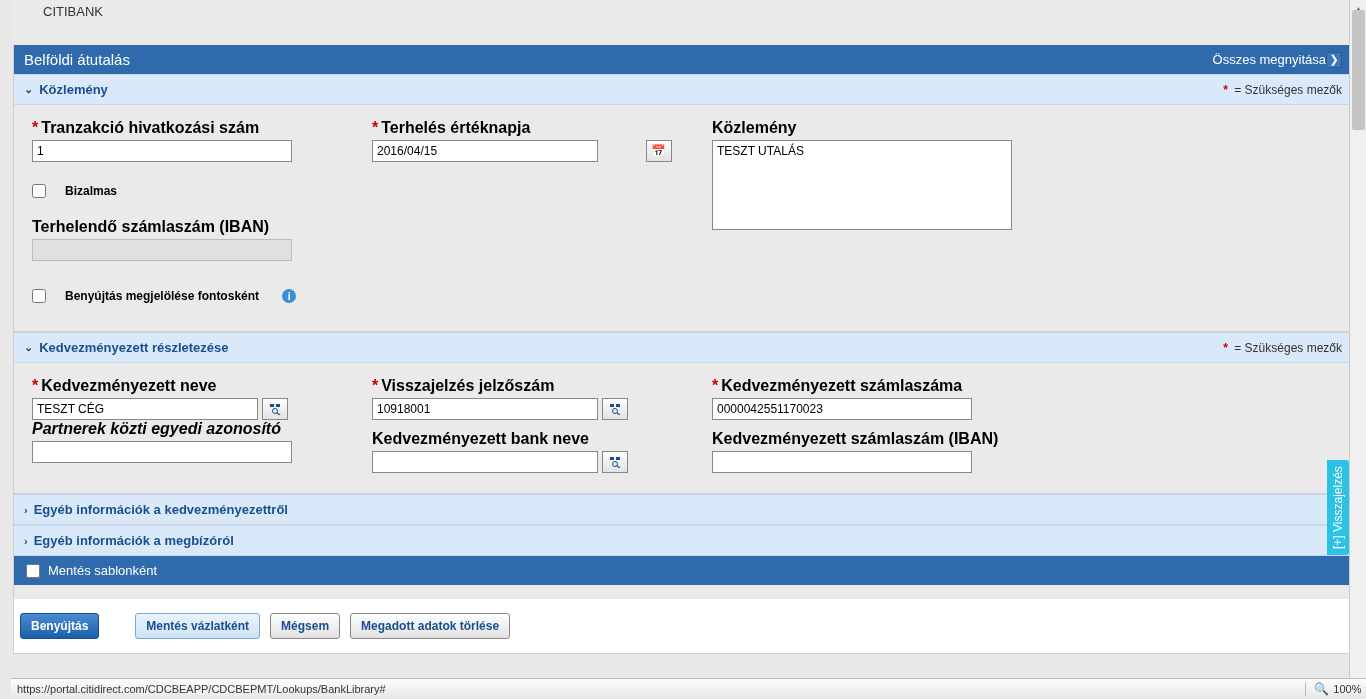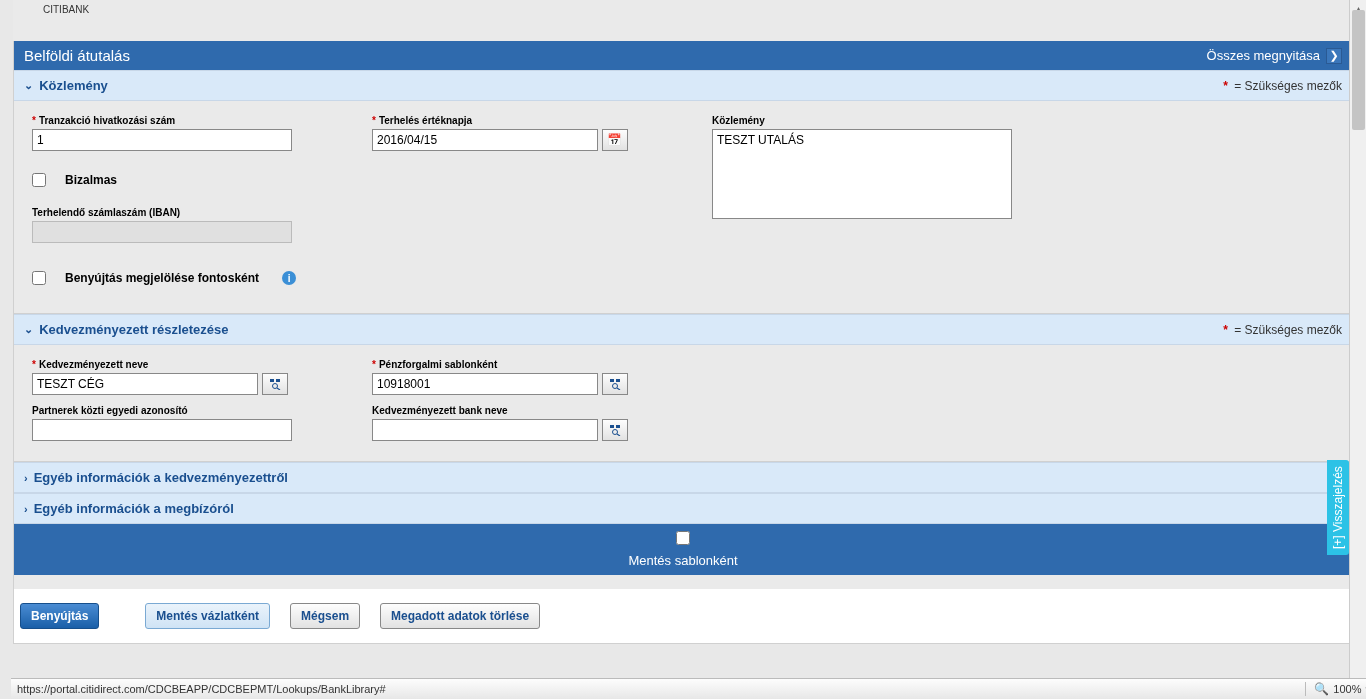--- a/index.html
+++ b/index.html
@@ -11,38 +11,38 @@
     color: #000;
     position: relative;
   }
   .page-wrap {
     width: 1340px;
     margin: 0 auto;
   }
   .top-area {
     background: #eaeaea;
     padding: 4px 0 26px 30px;
-    font-size: 10px;
+    font-size: 13px;
     color: #333;
   }
   .panel {
     background: #fff;
     border: 1px solid #d0d0d0;
     border-top: none;
   }
   .title-bar {
     background: #2f6aad;
     color: #fff;
     display: flex;
     justify-content: space-between;
     align-items: center;
     padding: 6px 10px;
     font-size: 15px;
   }
-  .open-all { display: flex; align-items: center; gap: 6px; cursor: pointer; font-size: 13px; }
+  .open-all { display: flex; align-items: center; cursor: pointer; font-size: 13px; }
   .open-all .sq {
     width: 16px; height: 16px;
     background: #3b77bb;
     border: 1px solid #2a5a94;
     display: flex; align-items: center; justify-content: center;
     color: #fff; font-size: 11px;
   }
   .section-header {
     background: #d9e9f9;
     color: #1a4f8f;
@@ -66,32 +66,32 @@
   .section-body {
     background: #eaeaea;
     padding: 14px 18px;
     border-bottom: 1px solid #d0d0d0;
   }
   .row { display: flex; gap: 40px; margin-bottom: 14px; }
   .col { display: flex; flex-direction: column; }
   .c1 { width: 300px; }
   .c2 { width: 300px; }
   .c3 { width: 300px; }
-  label { font-size: 10px; font-weight: bold; color: #000; margin-bottom: 3px; display: block; }
+  label { font-size: 16px; font-weight: bold; color: #000; margin-bottom: 3px; display: block; }
   .ast { color: #c00; margin-right: 3px; }
   input[type=text], input.readonly {
     width: 260px;
     height: 22px;
     border: 1px solid #888;
     padding: 2px 4px;
     font-size: 12px;
     background: #fff;
   }
   input.readonly { background: #e0e0e0; border: 1px solid #bbb; }
-  .date-wrap { display: flex; align-items: center; }
+  .date-wrap { display: flex; align-items: center; gap: 44px; }
   .date-wrap input { width: 226px; }
   .icon-btn {
     width: 26px; height: 22px;
     background: linear-gradient(#fdfdfd,#e2e2e2);
     border: 1px solid #888;
     display: flex; align-items: center; justify-content: center;
     cursor: pointer;
     margin-left: 4px;
     font-size: 12px;
     color: #1a4f8f;
@@ -119,27 +119,26 @@
     font-weight: bold;
     align-items: center; justify-content: center;
     margin-left: 4px;
   }
   .save-template-bar {
     background: #2f6aad;
     color: #fff;
     padding: 7px 12px;
     display: flex; align-items: center; gap: 8px;
     font-size: 13px;
-    flex-direction: column;
   }
   .save-template-bar input { width: 14px; height: 14px; margin:0; }
   .button-bar {
     background: #fff;
     padding: 14px 6px;
-    display: flex; gap: 20px;
+    display: flex; gap: 10px;
   }
   .btn {
     padding: 5px 10px;
     font-size: 12px;
     border: 1px solid #888;
     border-radius: 3px;
     cursor: pointer;
     background: linear-gradient(#fdfdfd,#e2e2e2);
     color: #1a4f8f;
     font-weight: bold;
@@ -282,25 +281,25 @@
             <input type="text" value="TESZT CÉG" style="">
             <div class="icon-btn">
               <svg width="12" height="12" viewBox="0 0 12 12">
                   <rect x="1" y="1" width="4" height="3" fill="#1a4f8f"></rect>
                   <rect x="7" y="1" width="4" height="3" fill="#1a4f8f"></rect>
                   <circle cx="6" cy="8" r="2.5" fill="none" stroke="#1a4f8f" stroke-width="1"></circle>
                   <line x1="8" y1="10" x2="11" y2="12" stroke="#1a4f8f" stroke-width="1.2"></line>
                 </svg>
             </div>
           </div>
-          <label style="margin-top:10px;">Partnerek közti egyedi azonosító</label>
+          <label style="font-style:italic;">Partnerek közti egyedi azonosító</label>
           <input type="text" style="width: 260px;" value="">
         </div>
         <div class="col c2">
-          <label><span class="ast">*</span><span>Pénzforgalmi sablonként</span></label>
+          <label><span class="ast">*</span><span>Visszajelzés jelzőszám</span></label>
           <div class="lookup-wrap">
             <input type="text" value="10918001" style="">
             <div class="icon-btn">
               <svg width="12" height="12" viewBox="0 0 12 12">
                   <rect x="1" y="1" width="4" height="3" fill="#1a4f8f"></rect>
                   <rect x="7" y="1" width="4" height="3" fill="#1a4f8f"></rect>
                   <circle cx="6" cy="8" r="2.5" fill="none" stroke="#1a4f8f" stroke-width="1"></circle>
                   <line x1="8" y1="10" x2="11" y2="12" stroke="#1a4f8f" stroke-width="1.2"></line>
                 </svg>
             </div>
@@ -311,20 +310,26 @@
             <div class="icon-btn">
               <svg width="12" height="12" viewBox="0 0 12 12">
                   <rect x="1" y="1" width="4" height="3" fill="#1a4f8f"></rect>
                   <rect x="7" y="1" width="4" height="3" fill="#1a4f8f"></rect>
                   <circle cx="6" cy="8" r="2.5" fill="none" stroke="#1a4f8f" stroke-width="1"></circle>
                   <line x1="8" y1="10" x2="11" y2="12" stroke="#1a4f8f" stroke-width="1.2"></line>
                 </svg>
             </div>
           </div>
         </div>
+        <div class="col c3">
+          <label><span class="ast">*</span><span>Kedvezményezett számlaszáma</span></label>
+          <input type="text" style="width: 260px;" value="0000042551170023">
+          <label style="margin-top:10px;">Kedvezményezett számlaszám (IBAN)</label>
+          <input type="text" style="width: 260px;" value="">
+        </div>
       </div>
     </div>
 
     <div class="section-header collapsed">
       <div class="left">
         <span class="chev">›</span>
         <span>Egyéb információk a kedvezményezettről</span>
       </div>
     </div>
 

